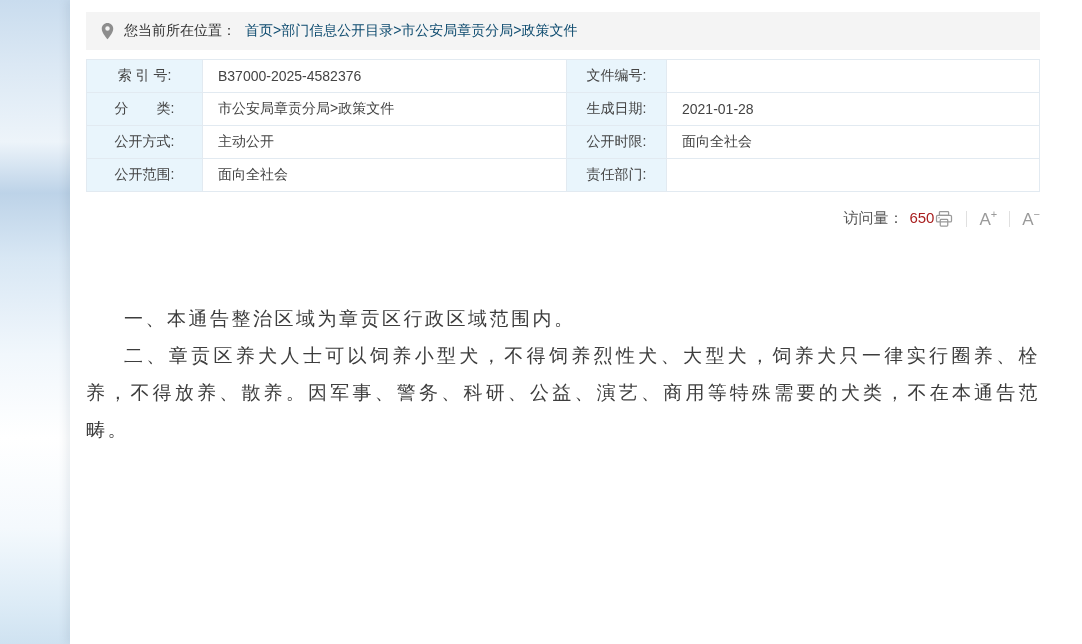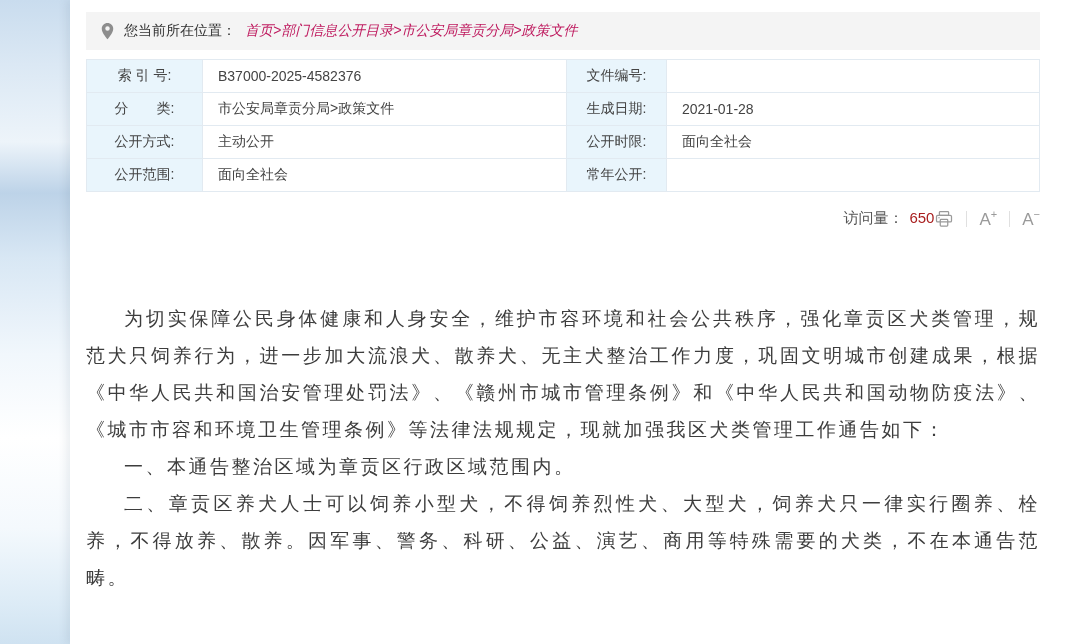--- a/index.html
+++ b/index.html
@@ -19,21 +19,21 @@
     padding: 12px 42px 0 16px;
     overflow: hidden;
   }
   
   .crumb-bar {
     height: 38px; background: #f4f4f4;
     display: flex; align-items: center;
     padding-left: 14px; gap: 9px;
     font-size: 14px; color: #333;
   }
-  .crumb-bar .path { color: #be185d; font-style: italic; }
+  .crumb-bar .path { color: #0c4a6e; }
   
   table.meta {
     width: 100%; margin-top: 9px;
     border-collapse: collapse; table-layout: fixed;
     font-size: 14px;
   }
   table.meta td {
     border: 1px solid #e2eaf1;
     height: 33px; color: #444;
     overflow: hidden; white-space: nowrap;
@@ -103,21 +103,21 @@
     </tr>
     <tr>
       <td class="lbl">公开方式:</td>
       <td class="val">主动公开</td>
       <td class="lbl">公开时限:</td>
       <td class="val">面向全社会</td>
     </tr>
     <tr>
       <td class="lbl">公开范围:</td>
       <td class="val">面向全社会</td>
-      <td class="lbl">常年公开:</td>
+      <td class="lbl">责任部门:</td>
       <td class="val"></td>
     </tr>
   </tbody>
     </table>
 
 
   <div class="meta-row">
     <div class="visits">
       <span>访问量：</span><b>650</b>
     </div>
@@ -131,19 +131,18 @@
         </svg>
       </span>
       <span class="sep"></span>
       <span class="font-btn"><span>A</span><sup>+</sup></span>
       <span class="sep"></span>
       <span class="font-btn"><span>A</span><sup>−</sup></span>
     </div>
   </div>
 
   <div class="article">
-    <p>为切实保障公民身体健康和人身安全，维护市容环境和社会公共秩序，强化章贡区犬类管理，规范犬只饲养行为，进一步加大流浪犬、散养犬、无主犬整治工作力度，巩固文明城市创建成果，根据《中华人民共和国治安管理处罚法》、《赣州市城市管理条例》和《中华人民共和国动物防疫法》、《城市市容和环境卫生管理条例》等法律法规规定，现就加强我区犬类管理工作通告如下：</p>
     <p>一、本通告整治区域为章贡区行政区域范围内。</p>
     <p>二、章贡区养犬人士可以饲养小型犬，不得饲养烈性犬、大型犬，饲养犬只一律实行圈养、栓养，不得放养、散养。因军事、警务、科研、公益、演艺、商用等特殊需要的犬类，不在本通告范畴。</p>
 
   </div>
 
 </div>
 
 </body></html>

